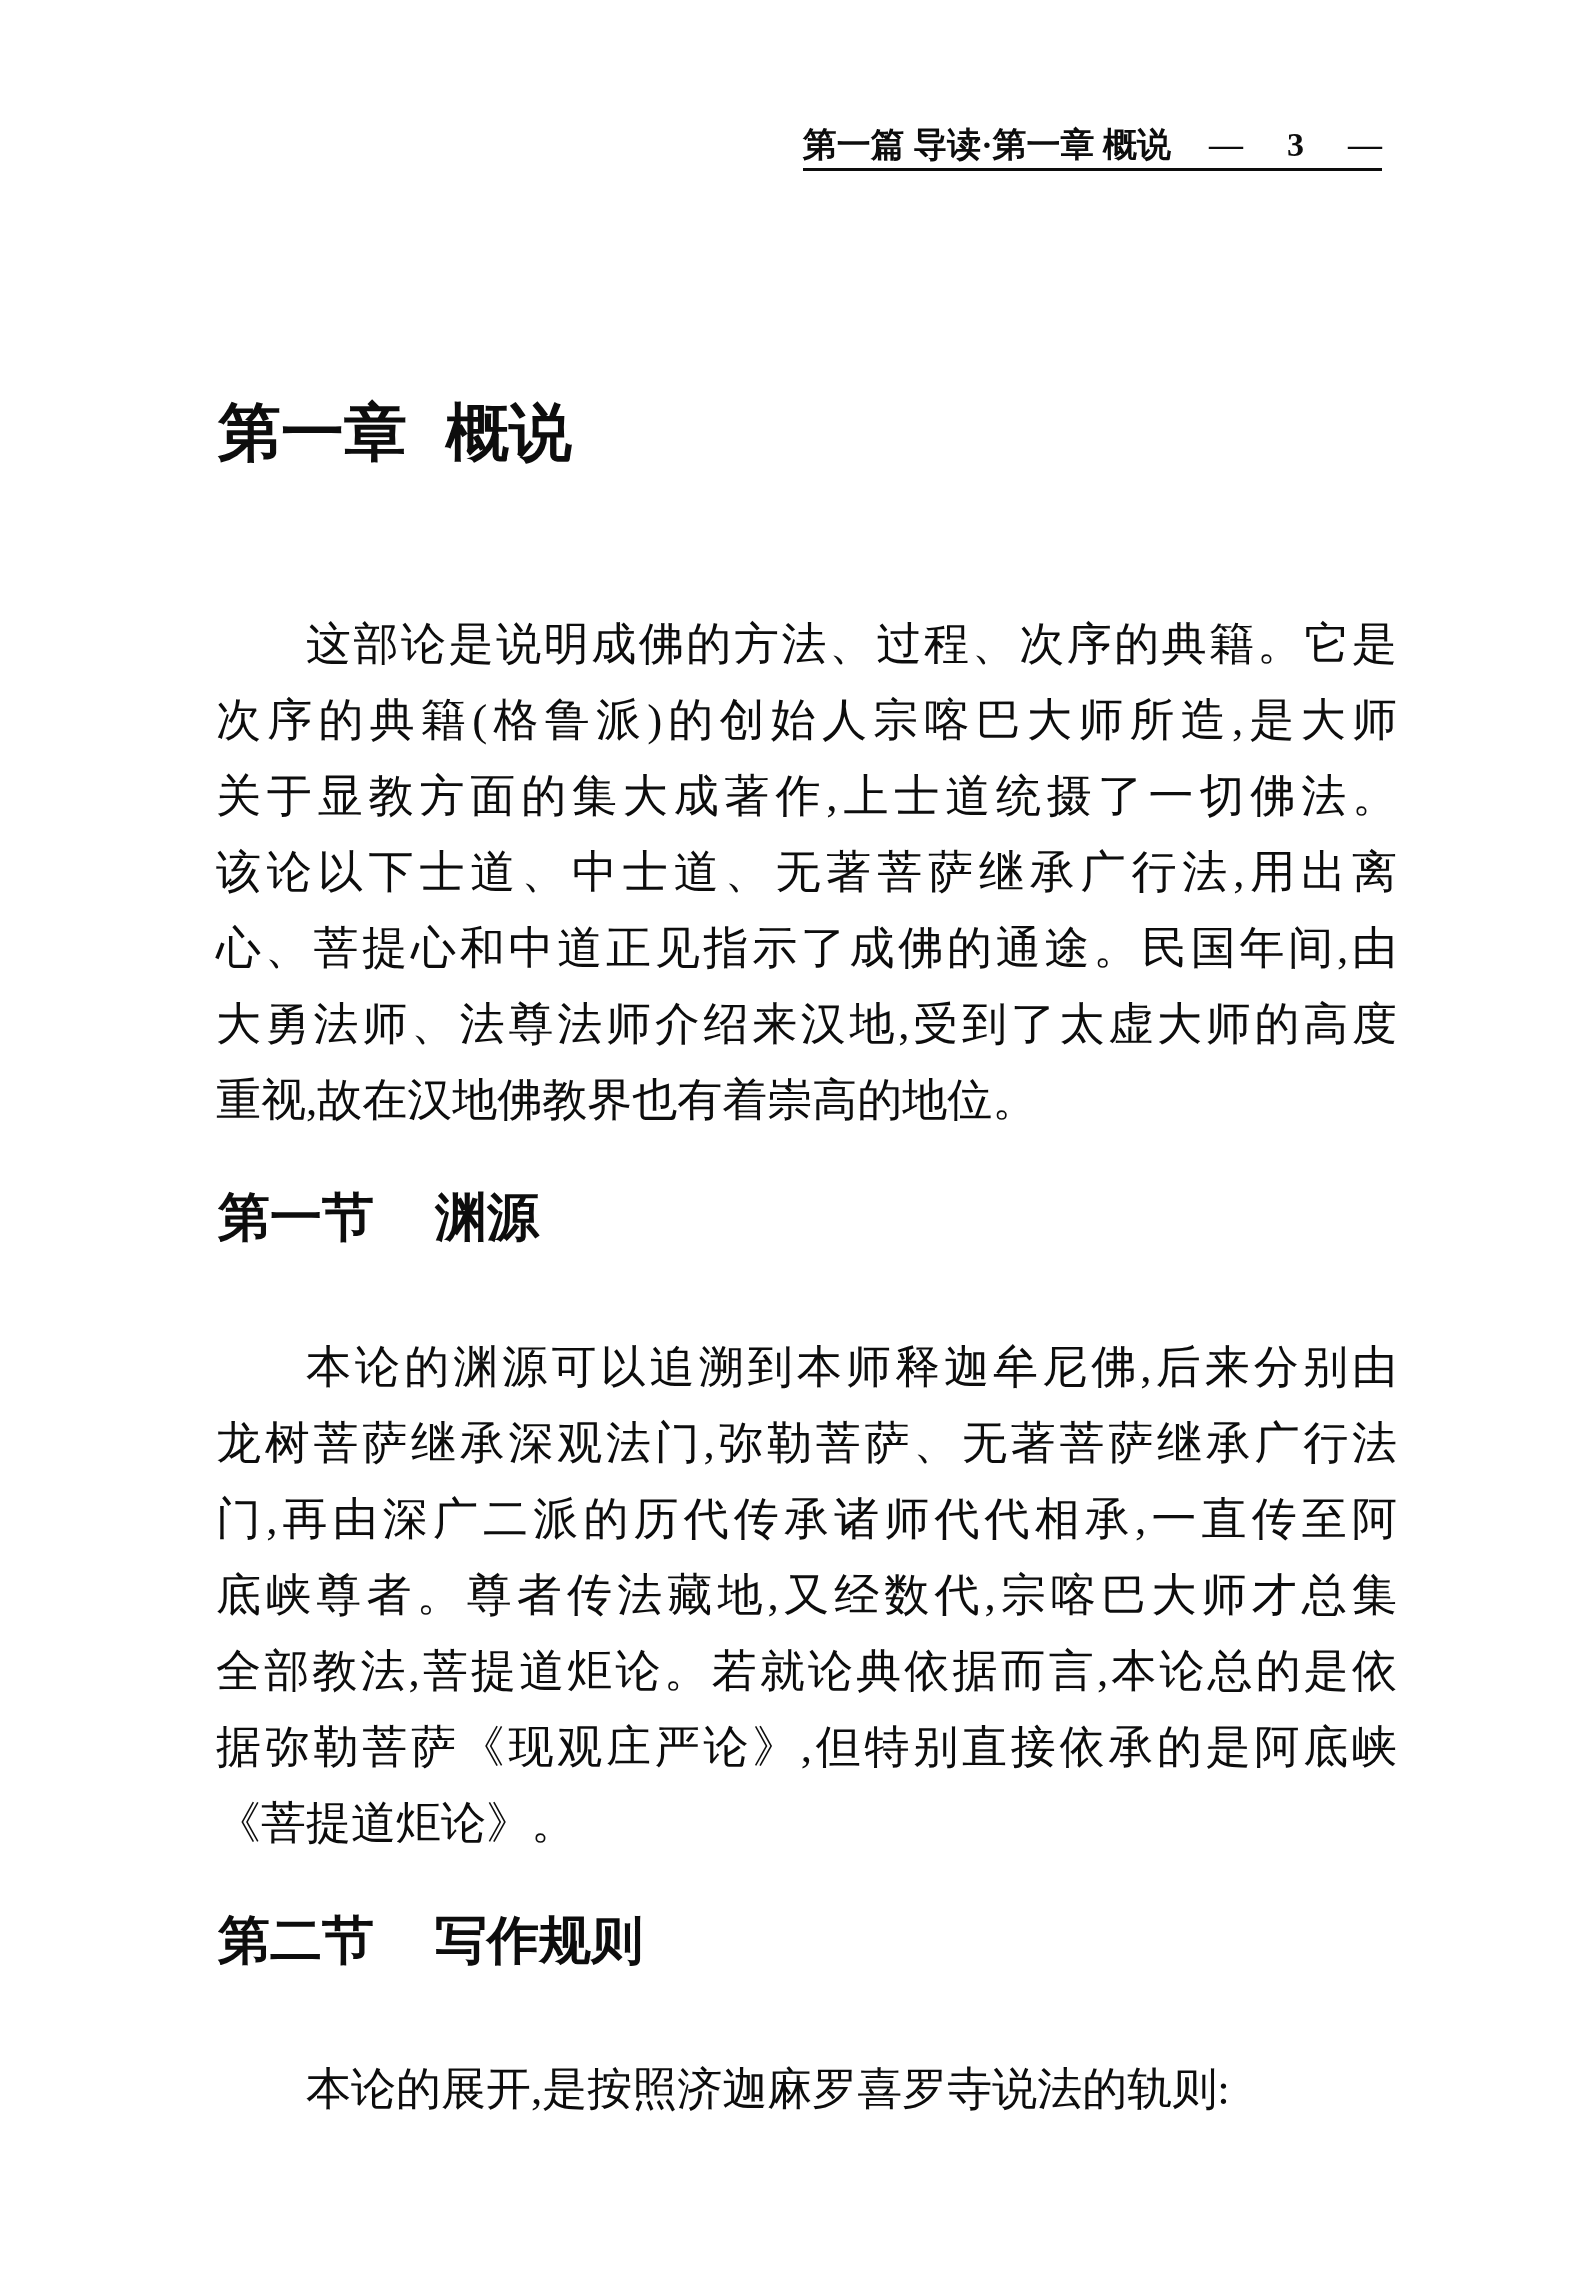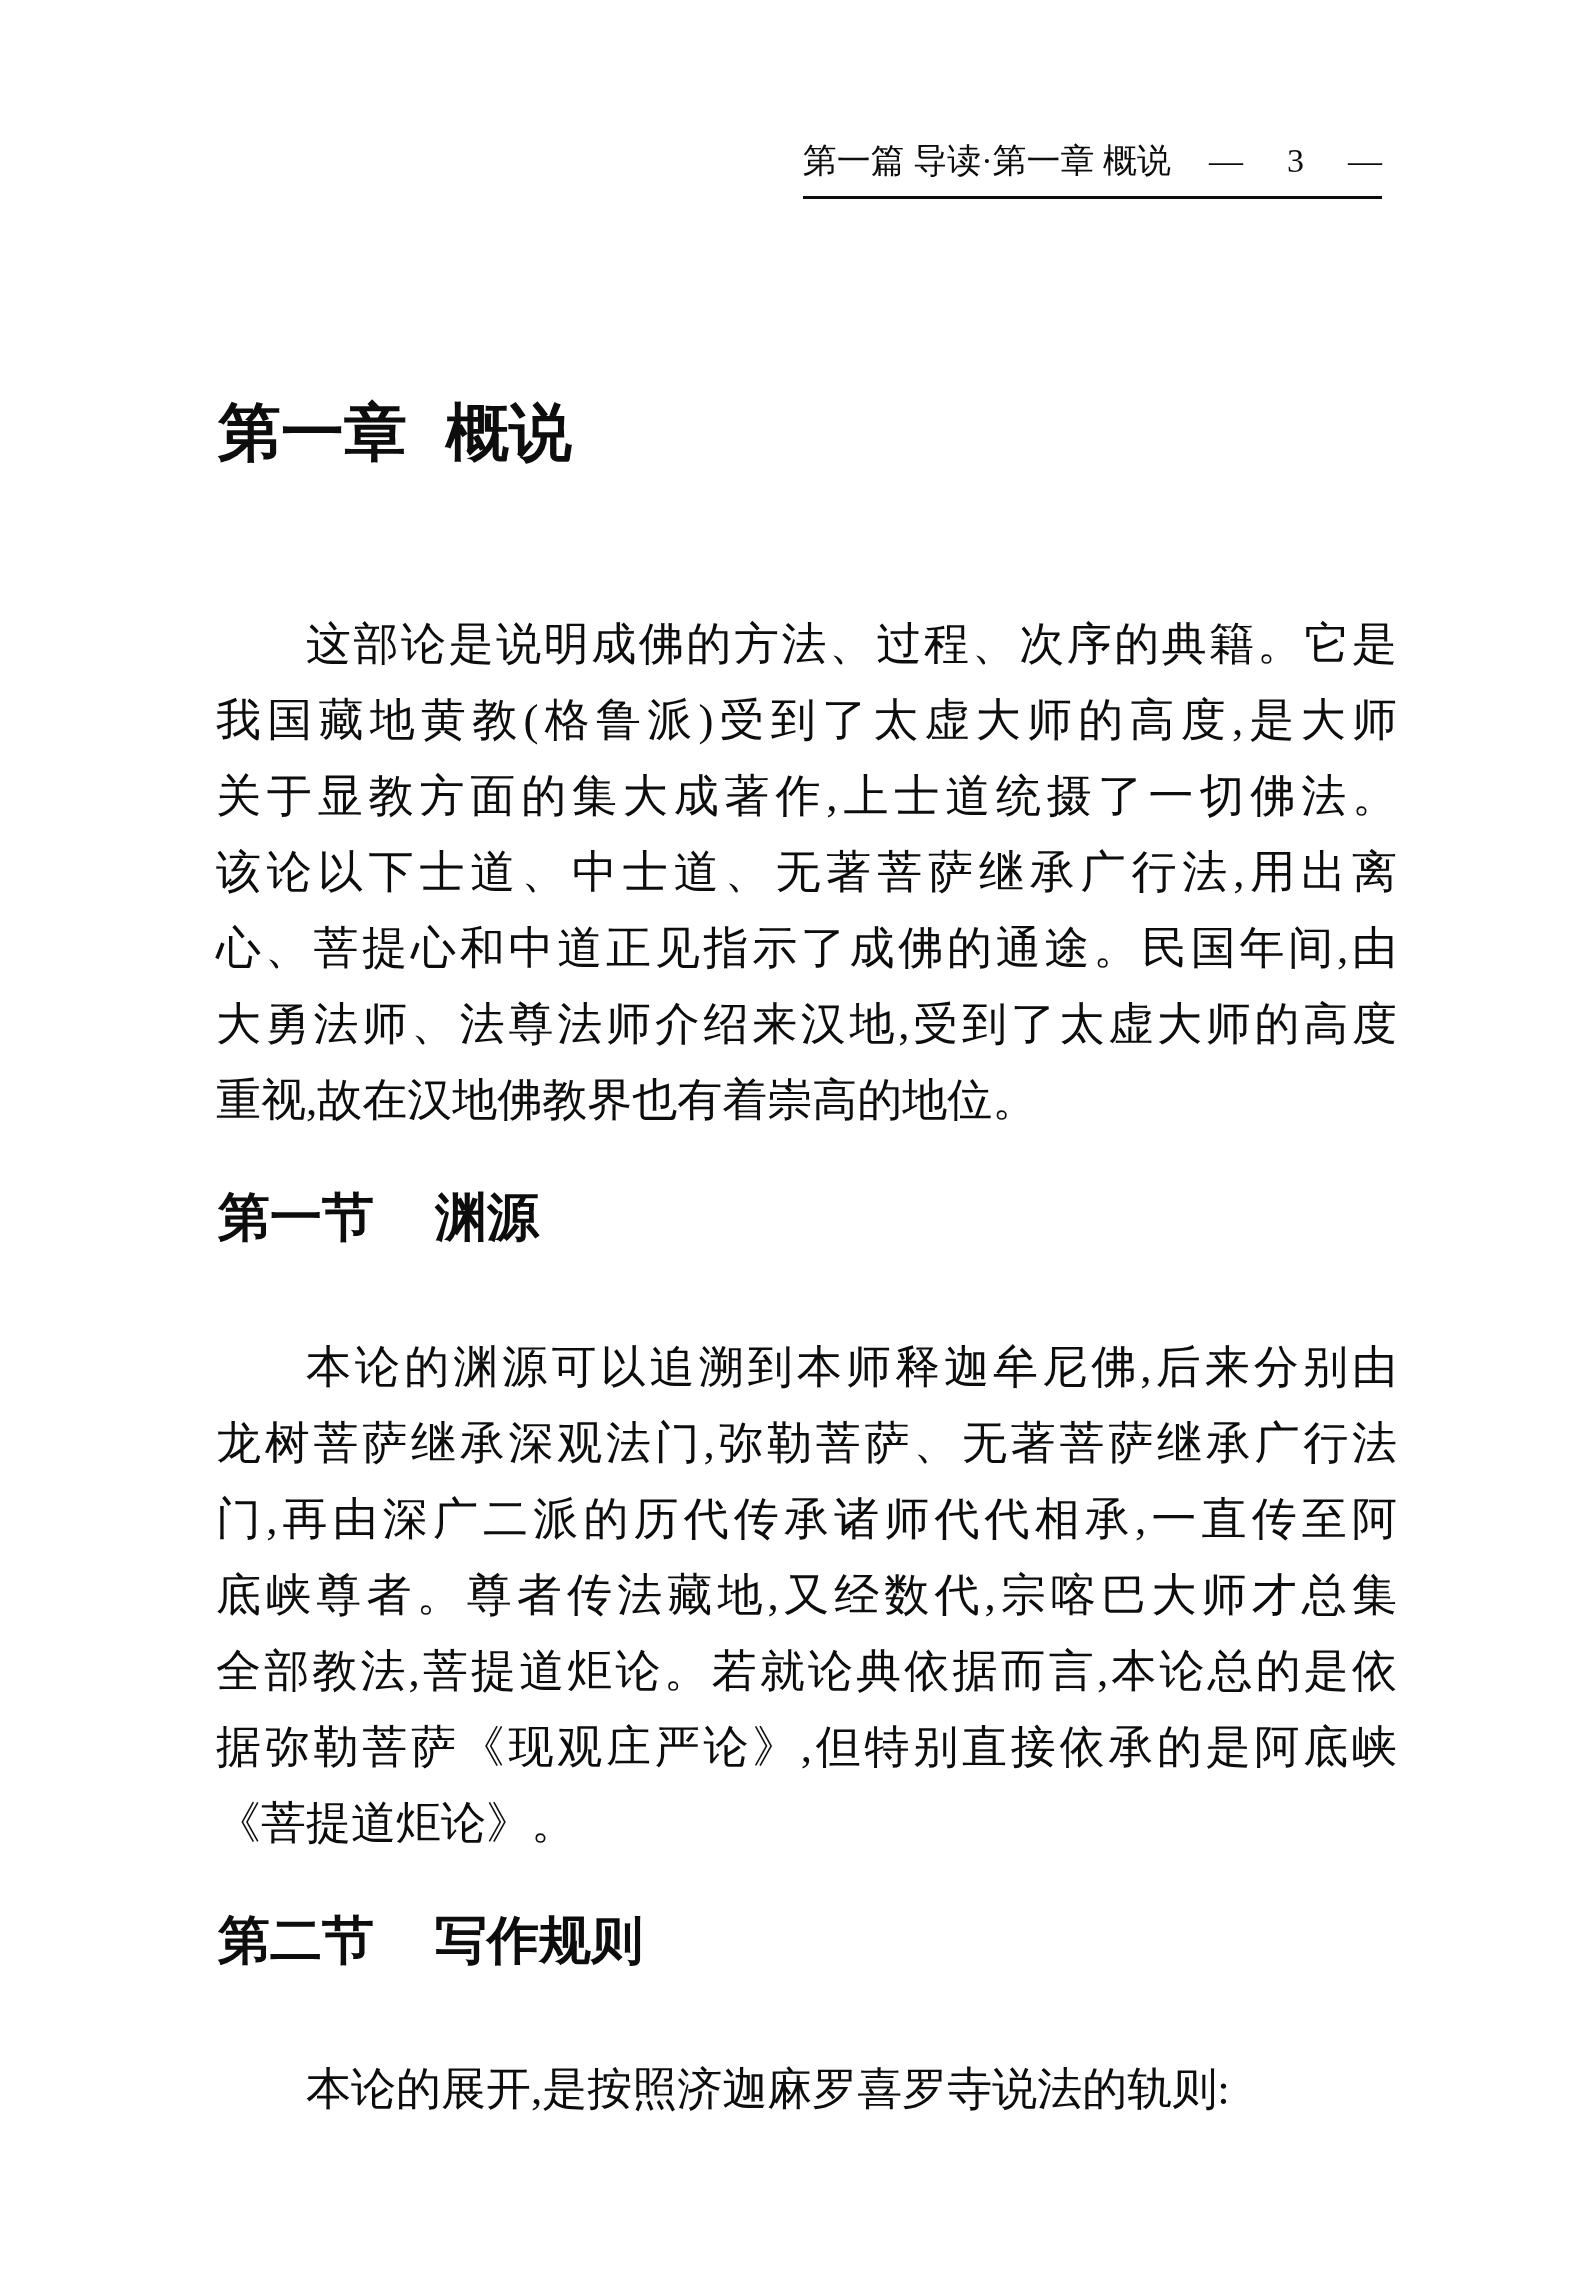--- a/index.html
+++ b/index.html
@@ -8,27 +8,27 @@
     width:1591px;
     height:2290px;
     background:#ffffff;
     color:#0d0d0d;
     font-family:"Liberation Serif","DejaVu Serif",serif;
     overflow:hidden;
   }
   
   .page-header{
     position:absolute;
-    top:140px;
+    top:124px;
     right:209px;
     font-size:34px;
-    font-weight:normal;
+    font-weight:bold;
     line-height:42px;
     white-space:nowrap;
-    padding-bottom:14px;
+    padding-bottom:2px;
     border-bottom:3.8px solid #0d0d0d;
   }
   .page-header .dash-left{margin-left:38px;}
   .page-header .pnum{margin-left:44px;}
   .page-header .dash-right{margin-left:44px;}
 
   .chapter-title{
     position:absolute;
     top:390px;
     left:218px;
@@ -80,21 +80,21 @@
   <div class="page-header">
     <span class="rtitle">第一篇 导读·第一章 概说</span><span class="dash-left">—</span><span class="pnum">3</span><span class="dash-right">—</span>
   </div>
 
   <div class="chapter-title">
     <span class="chapter-number">第一章</span><span class="chapter-name">概说</span>
   </div>
 
   <div class="para" id="para-intro">
       <div class="line">这部论是说明成佛的方法、过程、次序的典籍。它是</div>
-      <div class="line">我国藏地黄教(格鲁派)受到了太虚大师的高度,是大师</div>
+      <div class="line">次序的典籍(格鲁派)的创始人宗喀巴大师所造,是大师</div>
       <div class="line">关于显教方面的集大成著作,上士道统摄了一切佛法。</div>
       <div class="line">该论以下士道、中士道、无著菩萨继承广行法,用出离</div>
       <div class="line">心、菩提心和中道正见指示了成佛的通途。民国年间,由</div>
       <div class="line">大勇法师、法尊法师介绍来汉地,受到了太虚大师的高度</div>
       <div class="line last">重视,故在汉地佛教界也有着崇高的地位。</div>
     </div>
 
   <div class="section-heading" id="section-heading-1">
     <span class="sec-number">第一节</span><span class="sec-name">渊源</span>
   </div>

